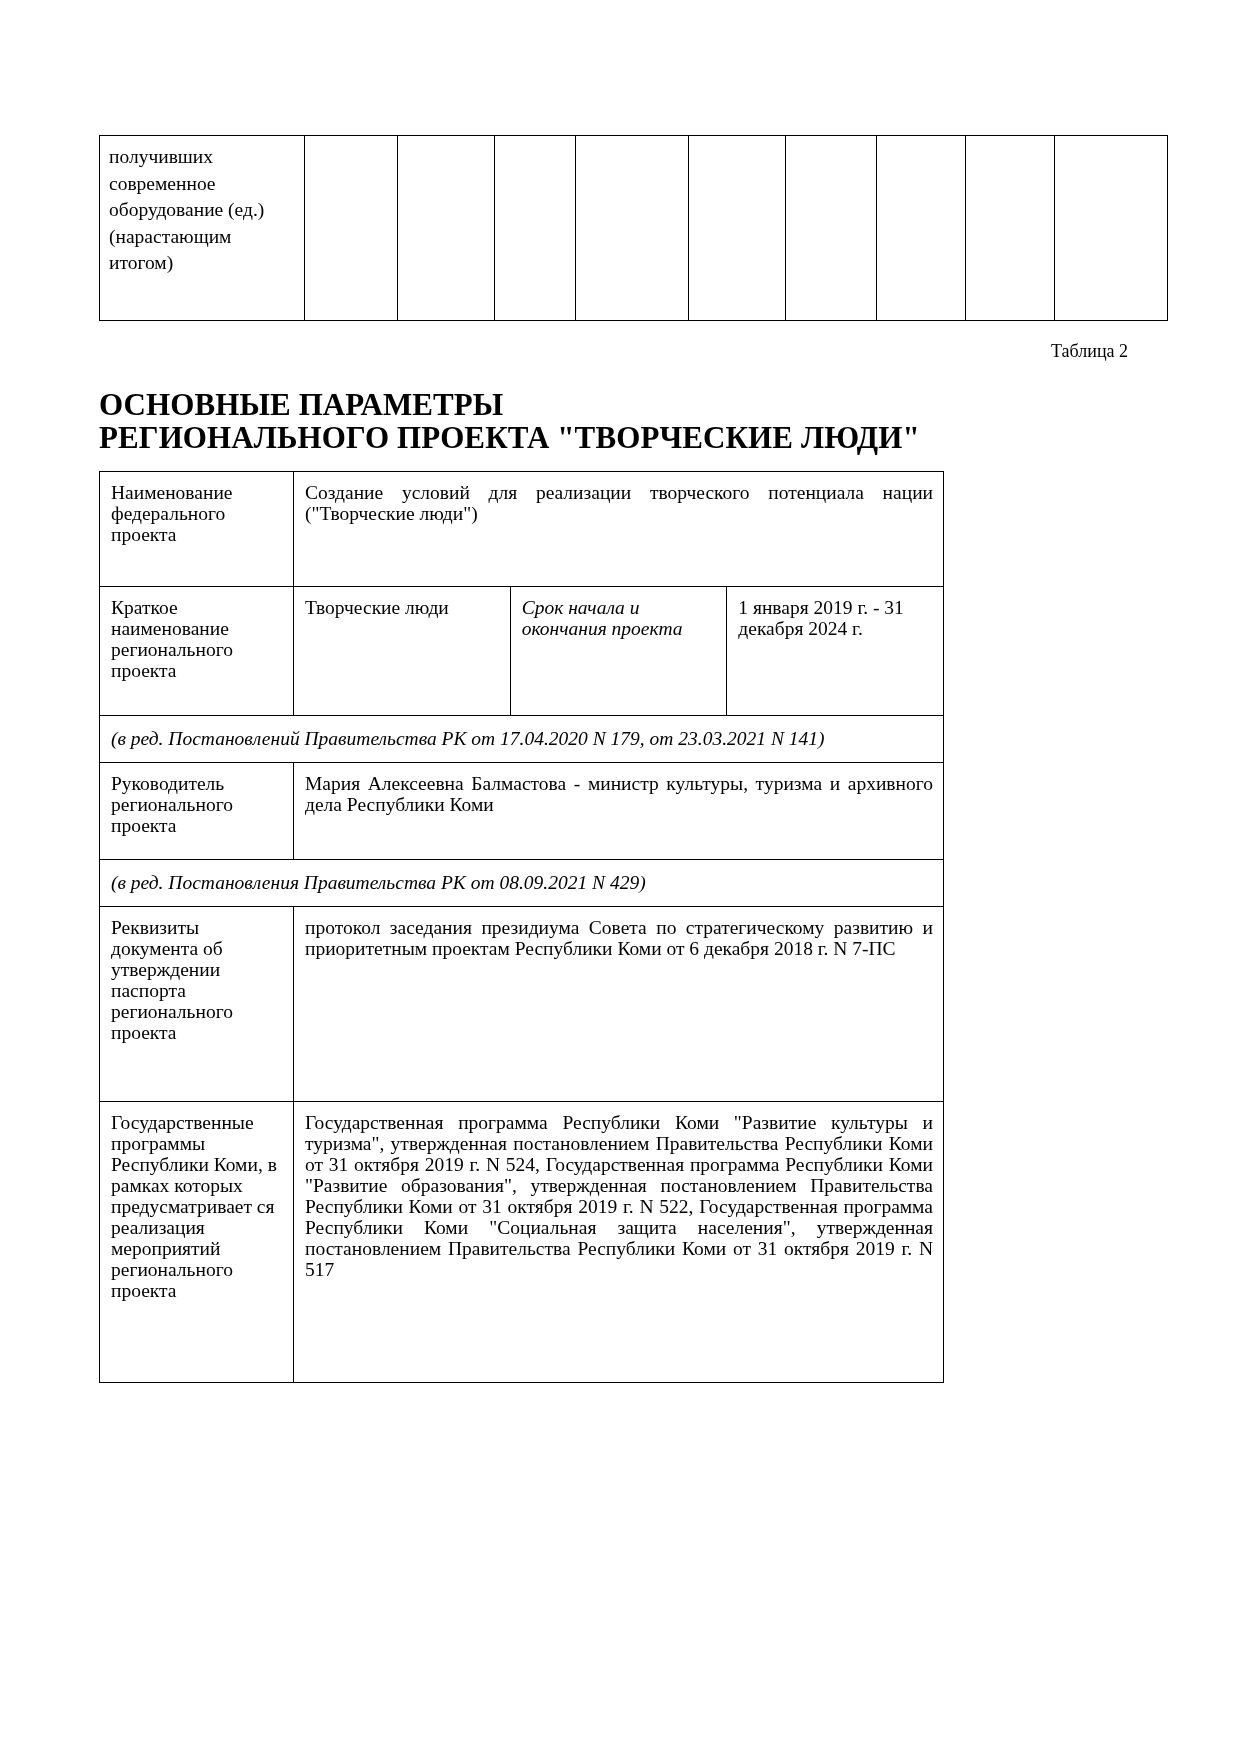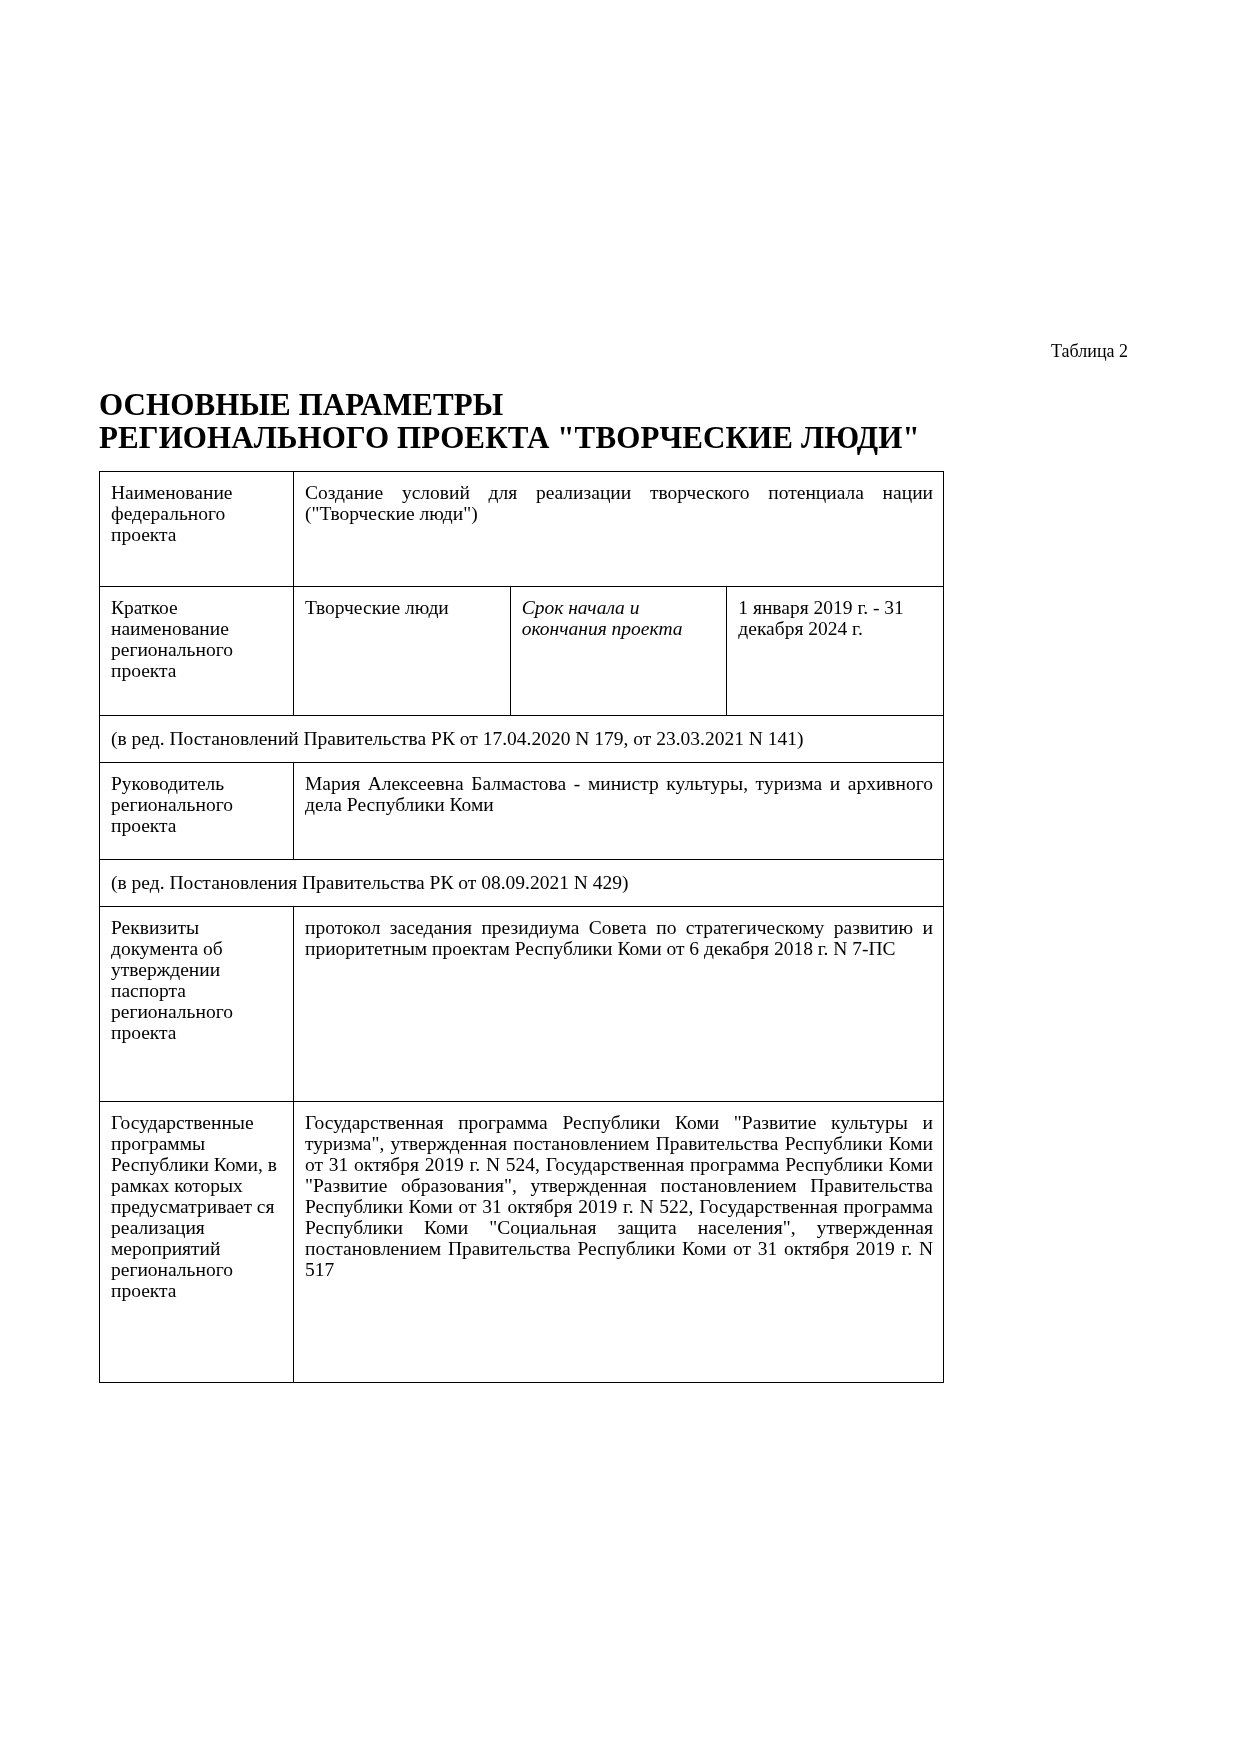--- a/index.html
+++ b/index.html
@@ -94,33 +94,50 @@
   .main-table .col-label { width: 172px; }
   .main-table .col-mid   { width: 214px; }
   .main-table .col-mid2  { width: 216px; font-style: italic; }
   .main-table .col-last  { width: 219px; }
 
   .just { text-align: justify; text-align-last: left; }
   .note-row td {
     padding-top: 9px;
     padding-bottom: 9px;
     line-height: 28px;
+    font-style: italic;
   }
   .tall-1 { height: 96px; }
   .tall-2 { height: 110px; }
   .tall-3 { height: 84px; }
   .tall-4 { height: 78px; }
   .tall-5 { height: 176px; }
   .tall-6 { height: 262px; }
 </style>
 </head>
 <body>
 
 <div class="page">
 
+  <table class="top-table">
+    <tbody>
+      <tr>
+        <td class="c-label">получивших современное оборудование (ед.) (нарастающим итогом)</td>
+        <td class="c-n1"></td>
+        <td class="c-n2"></td>
+        <td class="c-n3"></td>
+        <td class="c-n4"></td>
+        <td class="c-n5"></td>
+        <td class="c-n6"></td>
+        <td class="c-n7"></td>
+        <td class="c-n8"></td>
+        <td class="c-n9"></td>
+      </tr>
+    </tbody>
+  </table>
 
   <div class="table-caption">Таблица 2</div>
 
   <div class="doc-heading">
     <span class="hl">ОСНОВНЫЕ ПАРАМЕТРЫ</span>
     <span class="hl">РЕГИОНАЛЬНОГО ПРОЕКТА "ТВОРЧЕСКИЕ ЛЮДИ"</span>
   </div>
 
   <table class="main-table">
     <tbody>

